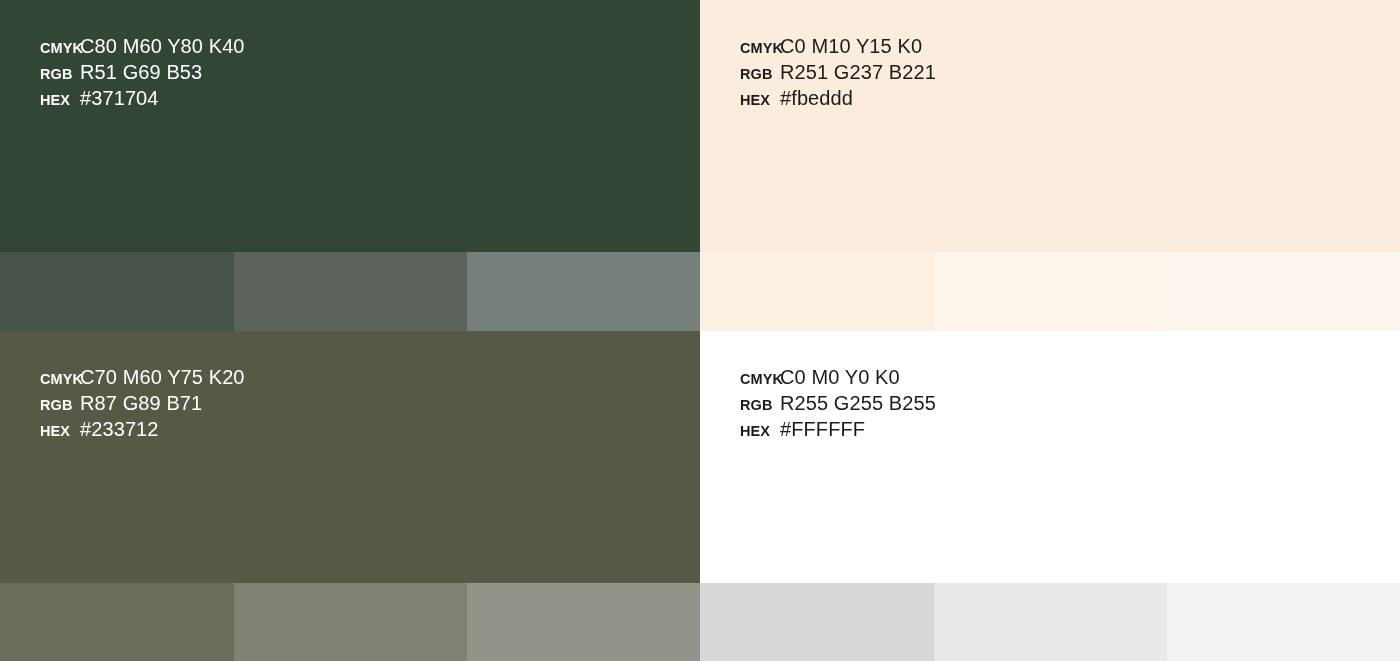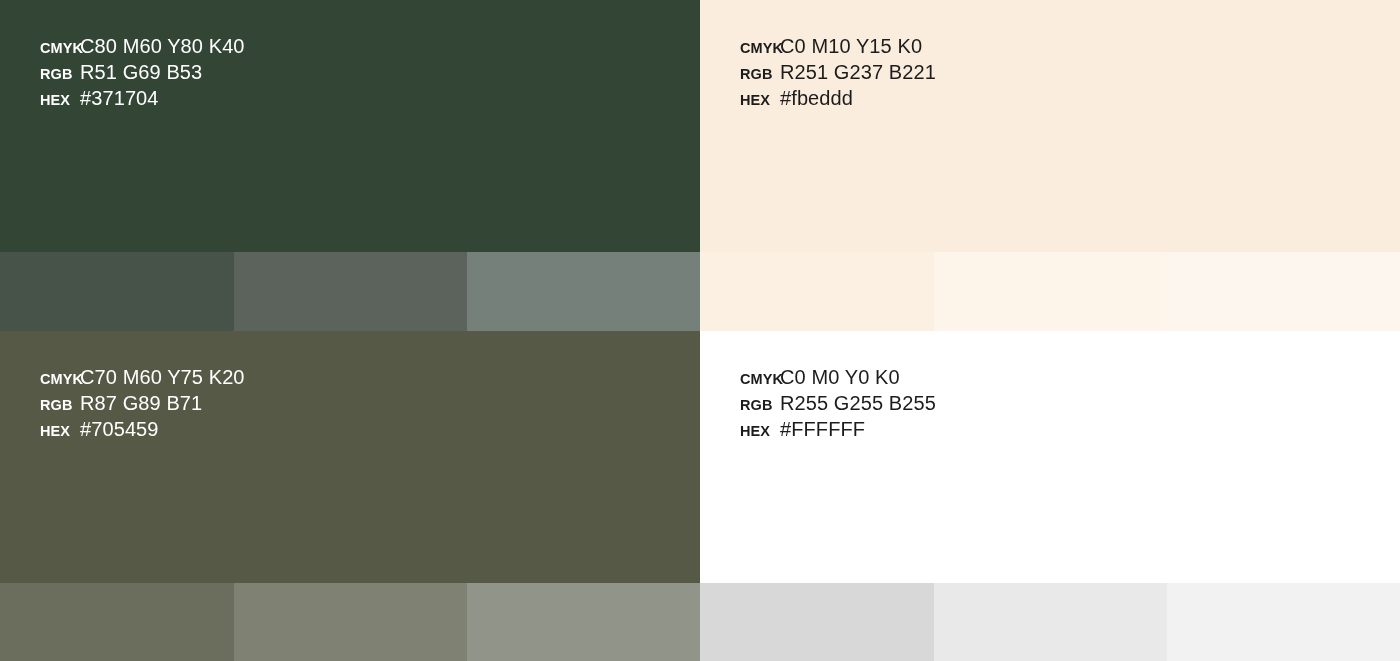--- a/index.html
+++ b/index.html
@@ -134,21 +134,21 @@
         <div class="spec-row">
           <span class="spec-label">CMYK</span>
           <span class="spec-value">C70 M60 Y75 K20</span>
         </div>
         <div class="spec-row">
           <span class="spec-label">RGB</span>
           <span class="spec-value">R87 G89 B71</span>
         </div>
         <div class="spec-row">
           <span class="spec-label">HEX</span>
-          <span class="spec-value">#705459</span>
+          <span class="spec-value">#233712</span>
         </div>
       </div>
     </div>
     <div class="tint-strip">
       <div class="tint-swatch" style="width: 234px; background-color: rgb(107, 110, 93);"></div>
       <div class="tint-swatch" style="width: 233px; background-color: rgb(127, 130, 114);"></div>
       <div class="tint-swatch" style="width: 233px; background-color: rgb(145, 148, 136);"></div>
     </div>
   </div>
 

